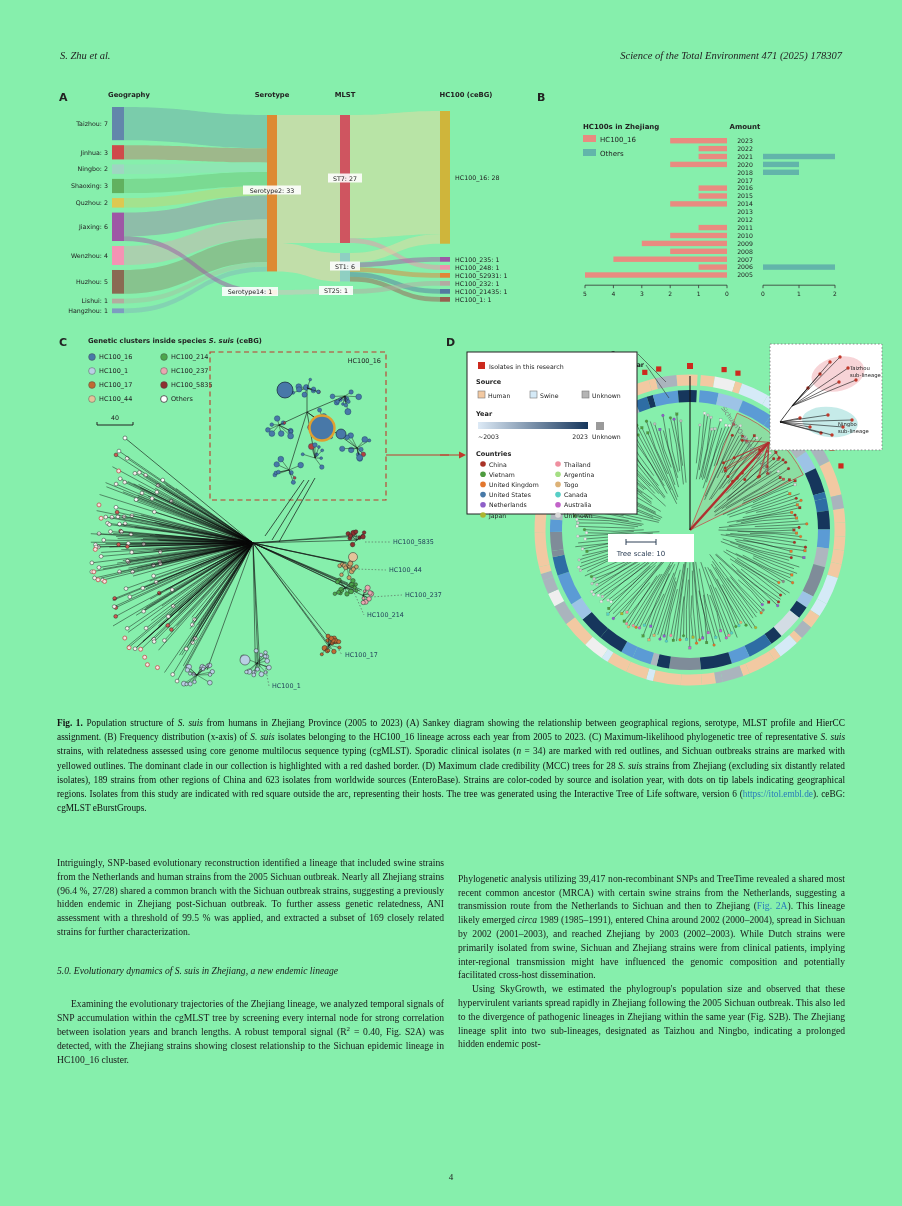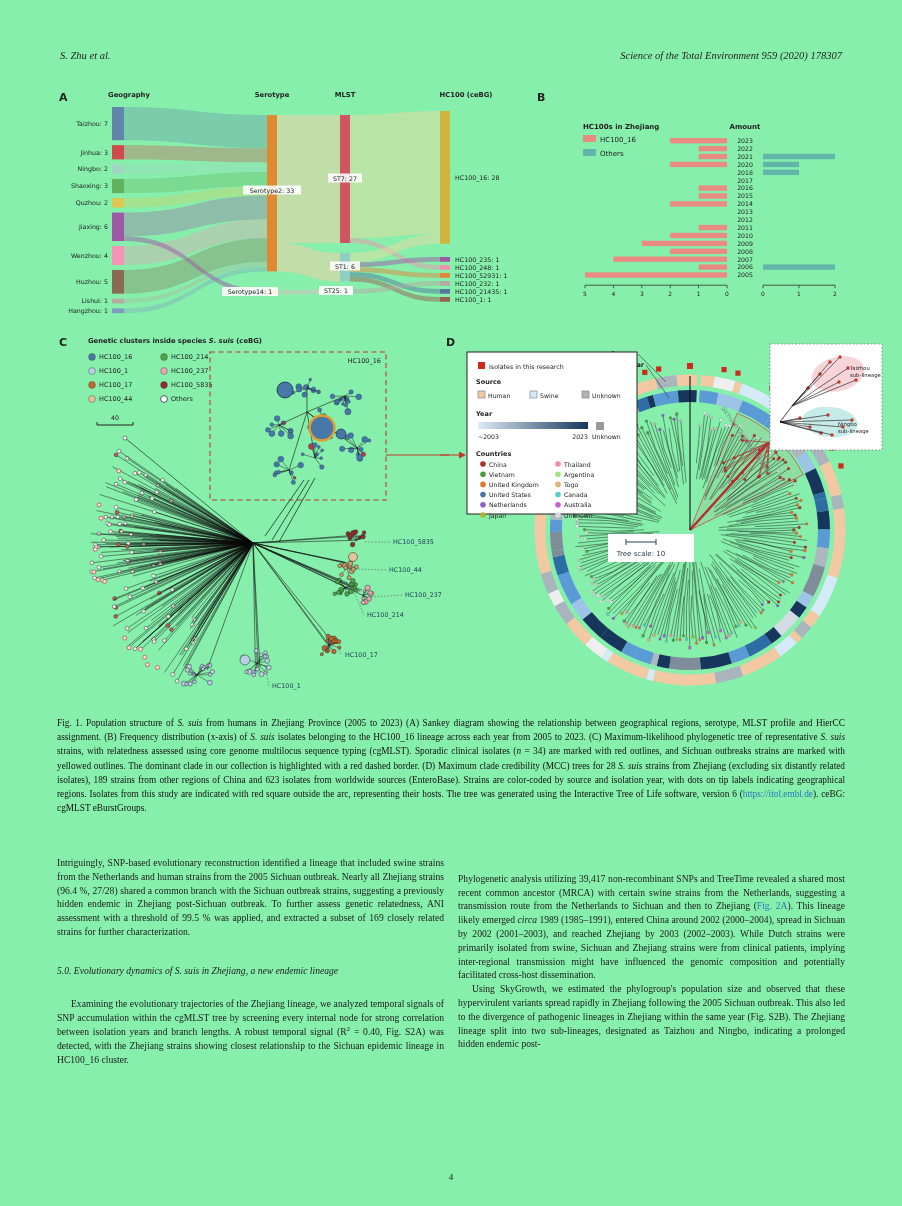--- a/index.html
+++ b/index.html
@@ -14,32 +14,32 @@
   #panelC{left:57px;top:330px;}
   #panelD{left:440px;top:330px;}
   .caption{position:absolute;left:57px;top:716px;width:788px;font-size:9.3px;
            line-height:1.53;text-align:justify;color:#111;}
   .cols{position:absolute;left:57px;top:856px;width:788px;display:flex;gap:14px;align-items:center;}
   .col{width:387px;font-size:9.6px;line-height:1.44;text-align:justify;}
   .col p{margin:0;}
   .indent{text-indent:14px;}
   h3.section{font-size:9.6px;font-weight:normal;font-style:italic;margin:25px 0 19px 0;}
   .seg-i{font-style:italic;}
-  .seg-b{font-weight:normal;}
+  .seg-b{font-weight:bold;}
   .seg-link{color:#2a7ab9;}
   sup{font-size:7px;}
   .pagenum{position:absolute;top:1172px;left:0;width:100%;text-align:center;font-size:9px;color:#222;}
 </style>
 </head>
 <body>
 
 <div class="page">
   <div class="runhead">
     <span>S. Zhu et al.</span>
-    <span>Science of the Total Environment 959 (2020) 178307</span>
+    <span>Science of the Total Environment 471 (2025) 178307</span>
   </div>
 
   <div class="figarea">
     <svg id="panelA" width="478" height="245">
         <text x="2" y="16" font-size="11" fill="#222" font-weight="bold">A</text>
         <text x="72" y="12" font-size="6.8" fill="#222" font-weight="bold" text-anchor="middle">Geography</text>
         <text x="215" y="12" font-size="6.8" fill="#222" font-weight="bold" text-anchor="middle">Serotype</text>
         <text x="288" y="12" font-size="6.8" fill="#222" font-weight="bold" text-anchor="middle">MLST</text>
         <text x="409" y="12" font-size="6.8" fill="#222" font-weight="bold" text-anchor="middle">HC100 (ceBG)</text>
         <path d="M67,22 C138.5,22 138.5,30 210,30 L210,63.18 C138.5,63.18 138.5,55.18 67,55.18 Z" fill="#6286ab" opacity="0.33"></path>

